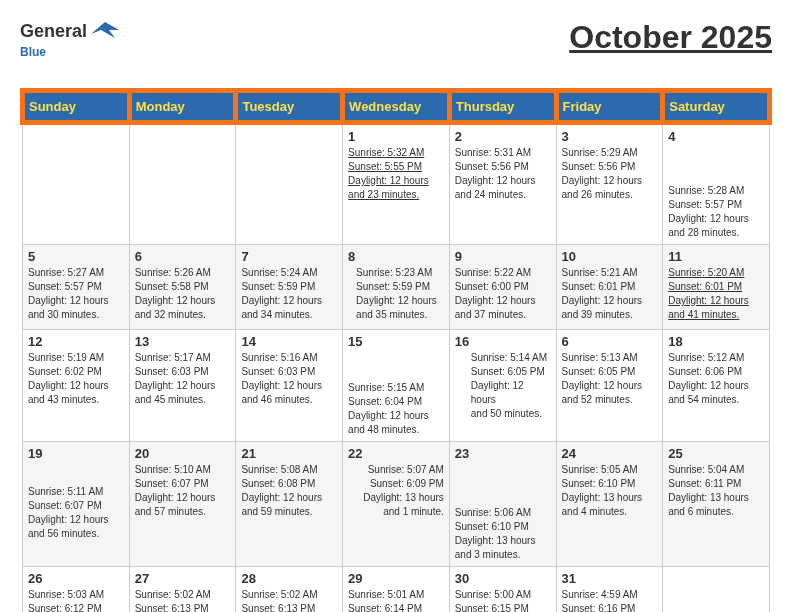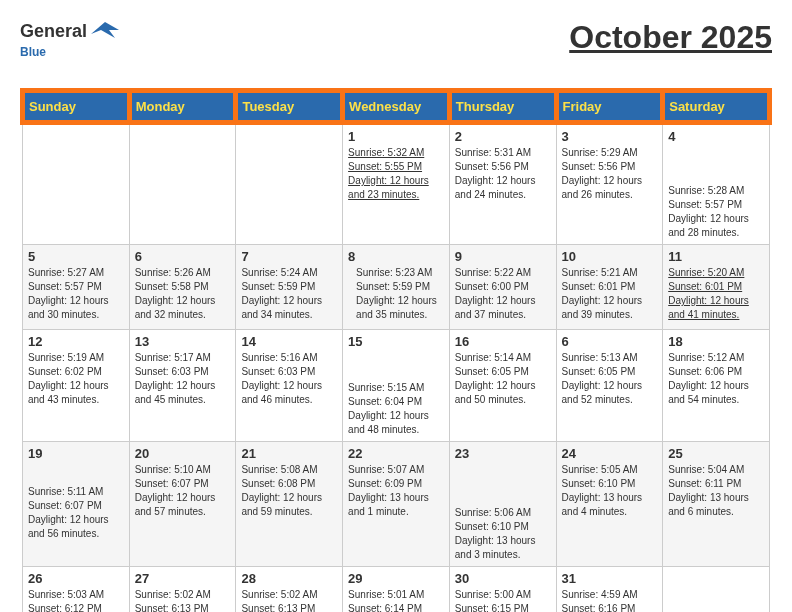--- a/index.html
+++ b/index.html
@@ -223,21 +223,21 @@
         </td>
         <td>
           <span class="day-number">15</span>
           <div class="day-info" style="white-space: pre-line; margin-top: 32px;">Sunrise: 5:15 AM
 Sunset: 6:04 PM
 Daylight: 12 hours
 and 48 minutes.</div>
         </td>
         <td>
           <span class="day-number">16</span>
-          <div class="day-info" style="white-space: pre-line;">Sunrise: 5:14 AM
+          <div class="day-info" style="white-space: pre-line; margin-left: 16px;">Sunrise: 5:14 AM
 Sunset: 6:05 PM
 Daylight: 12 hours
 and 50 minutes.</div>
         </td>
         <td>
           <span class="day-number">6</span>
           <div class="day-info" style="white-space: pre-line;">Sunrise: 5:13 AM
 Sunset: 6:05 PM
 Daylight: 12 hours
 and 52 minutes.</div>
@@ -267,21 +267,21 @@
         </td>
         <td>
           <span class="day-number">21</span>
           <div class="day-info" style="white-space: pre-line;">Sunrise: 5:08 AM
 Sunset: 6:08 PM
 Daylight: 12 hours
 and 59 minutes.</div>
         </td>
         <td>
           <span class="day-number">22</span>
-          <div class="day-info" style="white-space: pre-line;">Sunrise: 5:07 AM
+          <div class="day-info" style="white-space: pre-line; text-align: right;">Sunrise: 5:07 AM
 Sunset: 6:09 PM
 Daylight: 13 hours
 and 1 minute.</div>
         </td>
         <td>
           <span class="day-number">23</span>
           <div class="day-info" style="white-space: pre-line; margin-top: 45px;">Sunrise: 5:06 AM
 Sunset: 6:10 PM
 Daylight: 13 hours
 and 3 minutes.</div>

